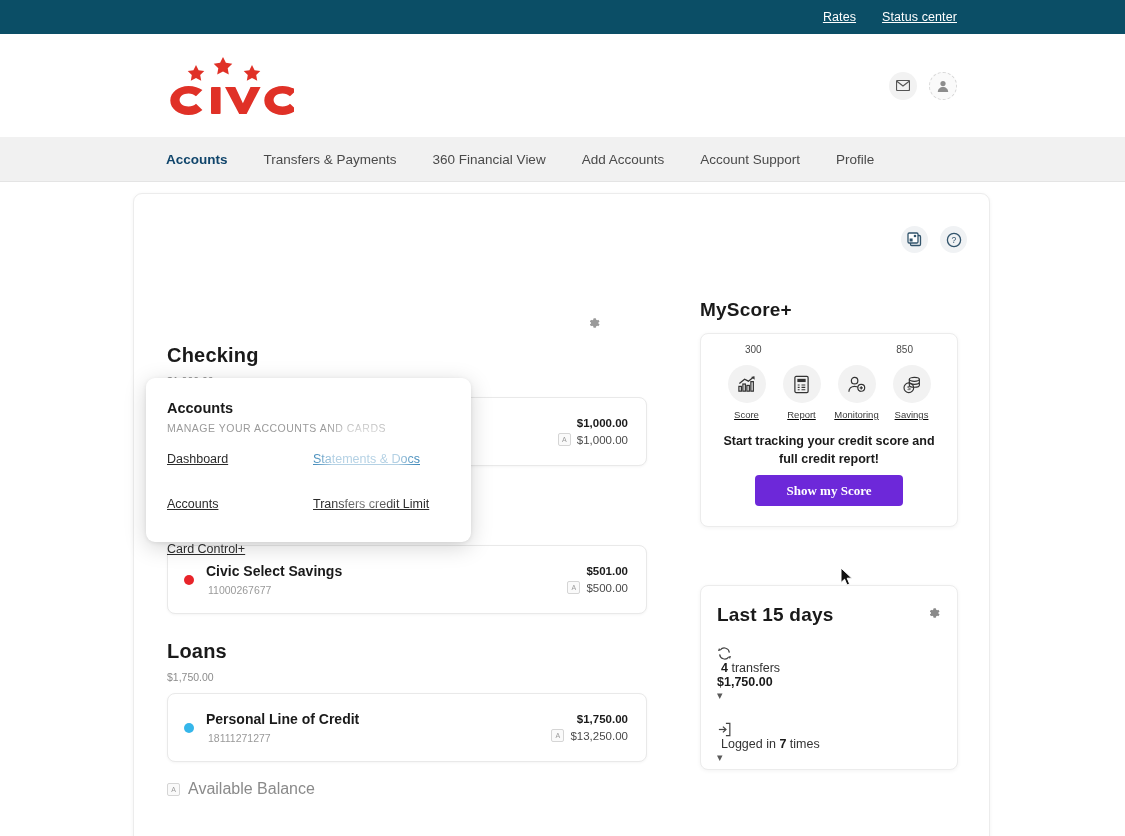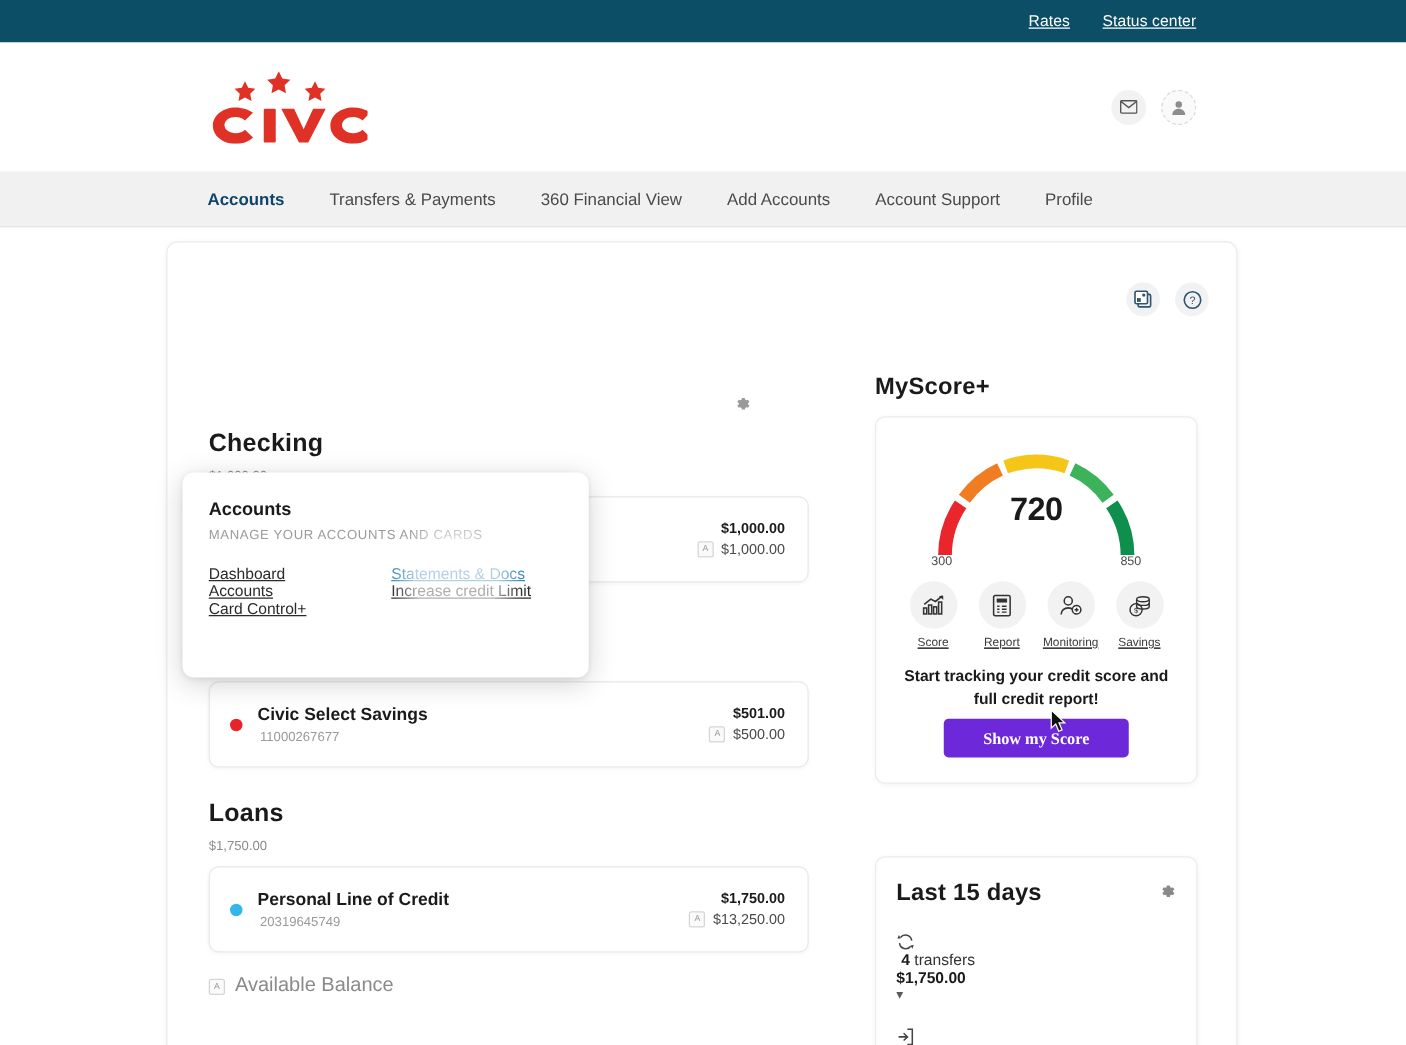--- a/index.html
+++ b/index.html
@@ -240,21 +240,21 @@
   }
   .dd-title { font-size: 14.5px; font-weight: bold; color: #1a1a1a; }
   .dd-sub {
     font-size: 10.5px; color: #9a9a9a;
     letter-spacing: .5px; margin-top: 6px;
   }
   .dd-grid {
     margin-top: 18px;
     display: grid;
     grid-template-columns: 146px 1fr;
-    row-gap: 0;
+    row-gap: 31px;
   }
   .dd-link { font-size: 12.5px; color: #2b2b2b; }
   .dd-link.hl { color: #3a86b8; }
 
   .cursor-circle {
     position: absolute;
     left: 330px; top: 246px;
     width: 70px; height: 70px;
     border-radius: 50%;
     background: rgba(255,255,255,.62);
@@ -381,21 +381,21 @@
           </div>
         </div>
       </div>
 
       <div class="sec-title">Loans</div>
       <div class="sec-total">$1,750.00</div>
       <div class="acct-card">
         <span class="dot" style="background:#35b6ea"></span>
         <div class="acct-info">
           <div class="acct-name">Personal Line of Credit</div>
-          <div class="acct-num">20319645749</div>
+          <div class="acct-num">18111271277</div>
         </div>
         <div class="acct-bal">
           <div class="bal-main">$1,750.00</div>
           <div class="bal-avail">
             <span class="a-badge">A</span>
             <span>$13,250.00</span>
           </div>
         </div>
       </div>
 
@@ -403,32 +403,20 @@
         <span class="a-badge">A</span>
         <span class="t">Available Balance</span>
       </div>
     </div>
 
     <div class="right-col">
 
       <div class="ms-title">MyScore+</div>
 
       <div class="widget score-widget">
-        <div class="gauge-wrap">
-          <svg width="190" height="100" viewBox="0 0 190 100">
-            <g fill="none" stroke-width="11" stroke-linecap="butt">
-              <path d="M22,92 A73,73 0 0,1 34.5,51.5" stroke="#e8262b"></path>
-              <path d="M37.5,47 A73,73 0 0,1 66,23.5" stroke="#f07d21"></path>
-              <path d="M70.5,21.5 A73,73 0 0,1 119.5,21.5" stroke="#f5c518"></path>
-              <path d="M124,23.5 A73,73 0 0,1 152.5,47" stroke="#3cb35b"></path>
-              <path d="M155.5,51.5 A73,73 0 0,1 168,92" stroke="#0f8f4d"></path>
-            </g>
-          </svg>
-          <div class="gauge-score">720</div>
-        </div>
         <div class="gauge-labels">
           <span>300</span>
           <span>850</span>
         </div>
 
         <div class="feat-row">
           <div class="feat">
             <div class="feat-circ">
               <svg width="19" height="19" viewBox="0 0 20 20">
                 <g stroke="#333" stroke-width="1.3" fill="none">
@@ -532,21 +520,21 @@
 
   </div>
 
   <div class="dropdown">
     <div class="dd-title">Accounts</div>
     <div class="dd-sub">MANAGE YOUR ACCOUNTS AND CARDS</div>
     <div class="dd-grid">
       <a class="dd-link" href="#">Dashboard</a>
       <a class="dd-link hl" href="#">Statements &amp; Docs</a>
       <a class="dd-link" href="#">Accounts</a>
-      <a class="dd-link" href="#">Increase credit Limit</a>
+      <a class="dd-link" href="#">Transfers credit Limit</a>
       <a class="dd-link" href="#">Card Control+</a>
     </div>
   </div>
 
   <div class="cursor-circle"></div>
   <div class="cursor-arrow">
     <svg width="13" height="19" viewBox="0 0 13 19">
       <path d="M1,1 L1,15.5 L4.6,12.2 L7,18 L9.6,16.9 L7.2,11.2 L11.8,11.2 Z" fill="#111" stroke="#fff" stroke-width="1"></path>
     </svg>
   </div>

